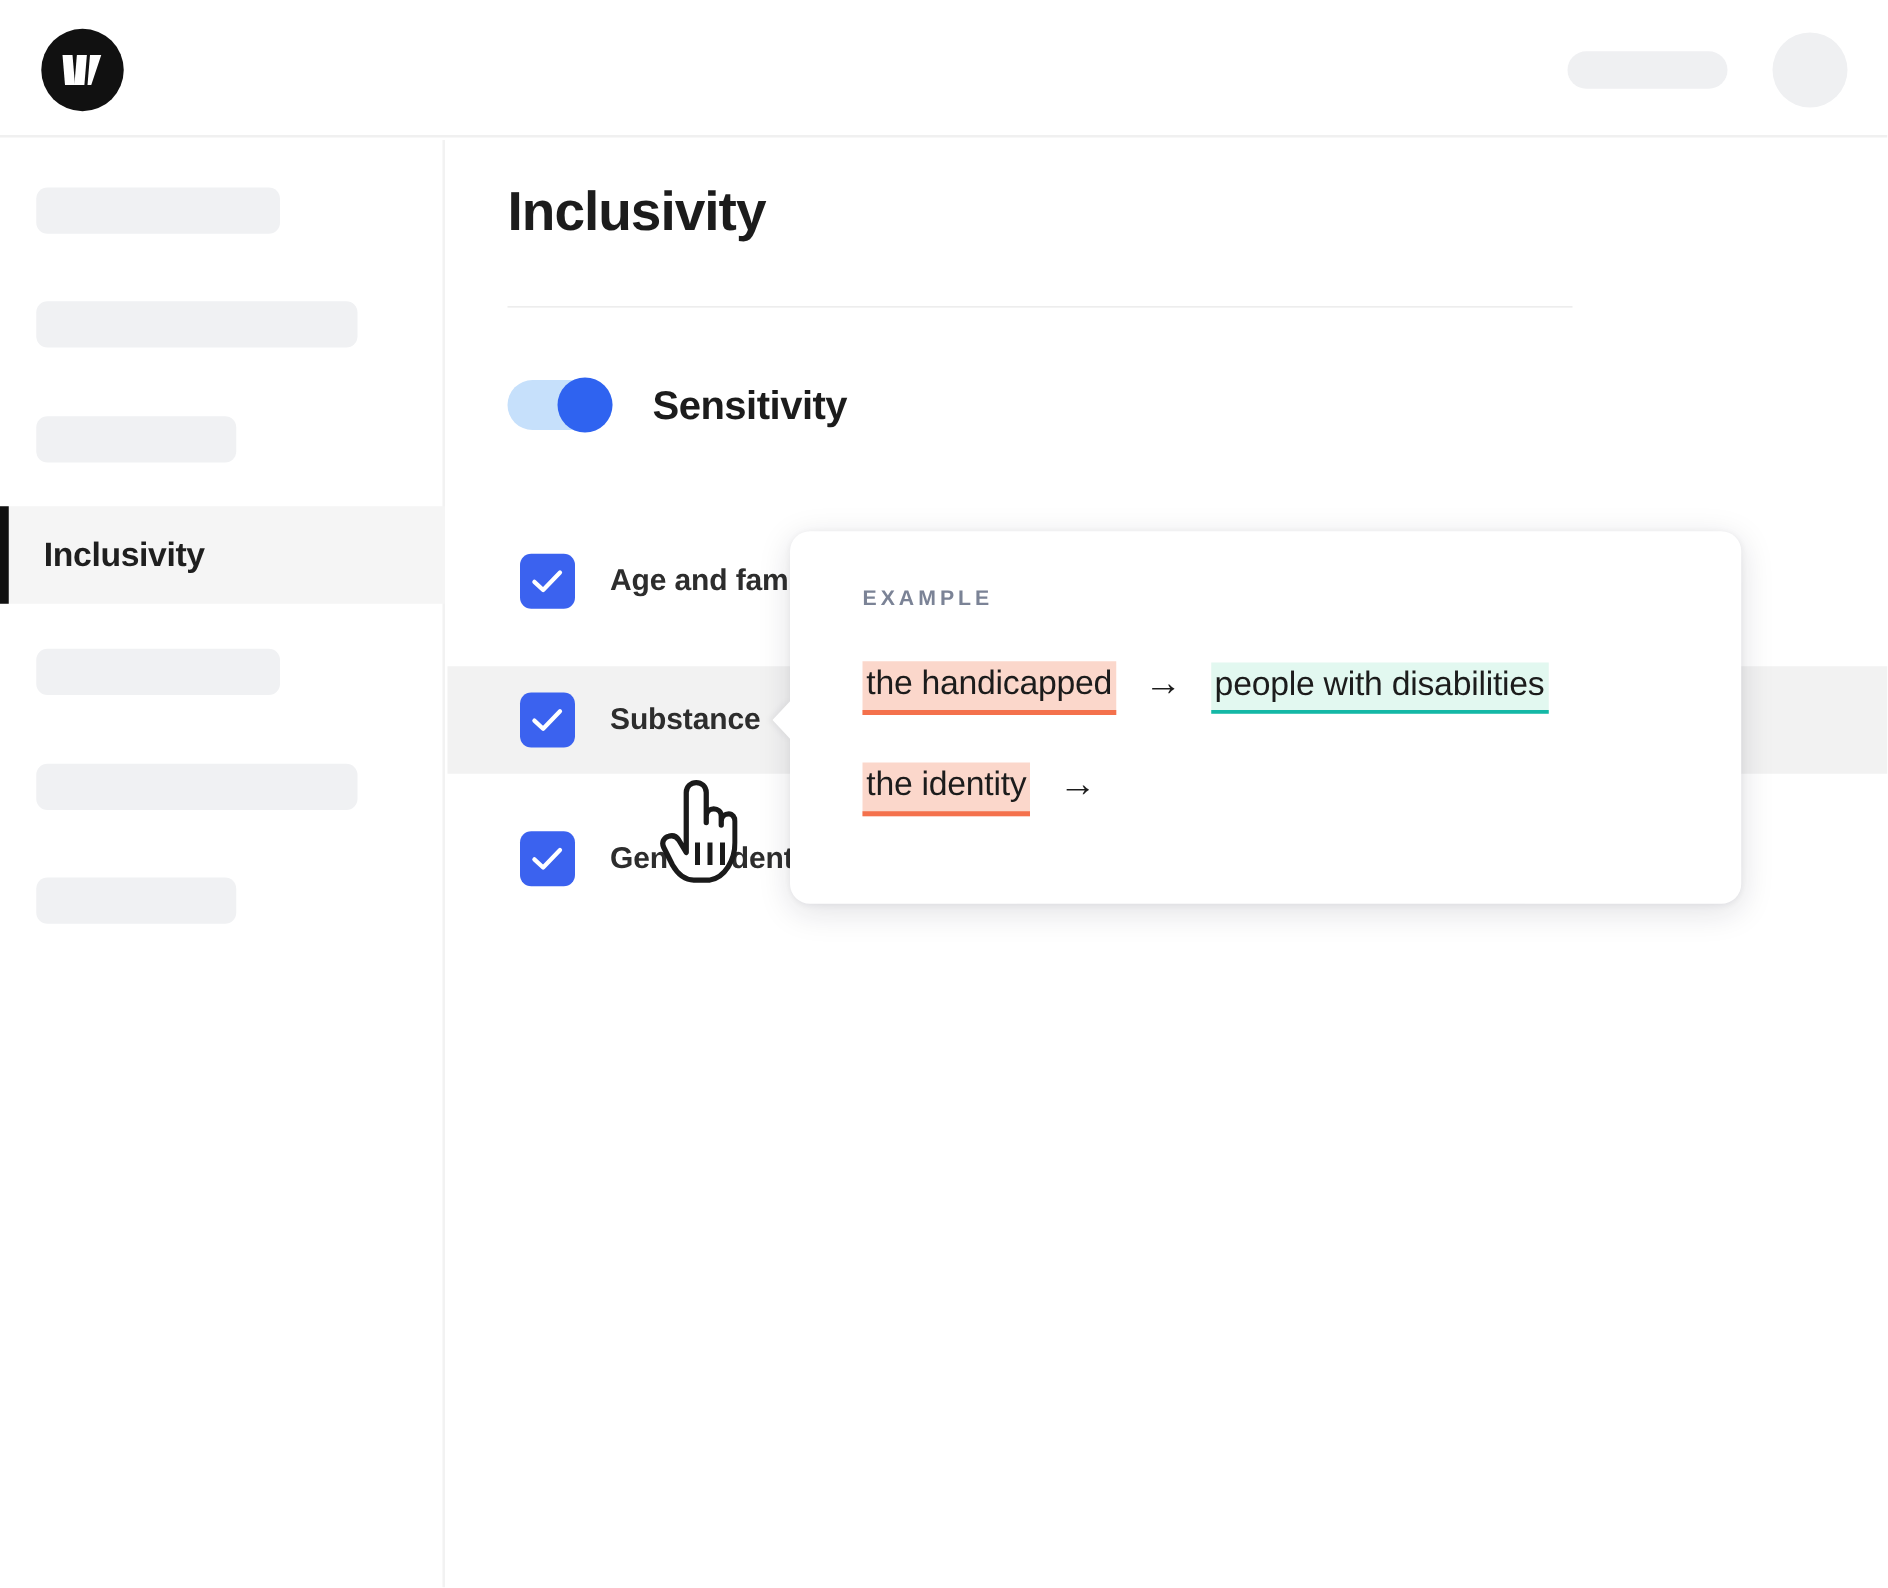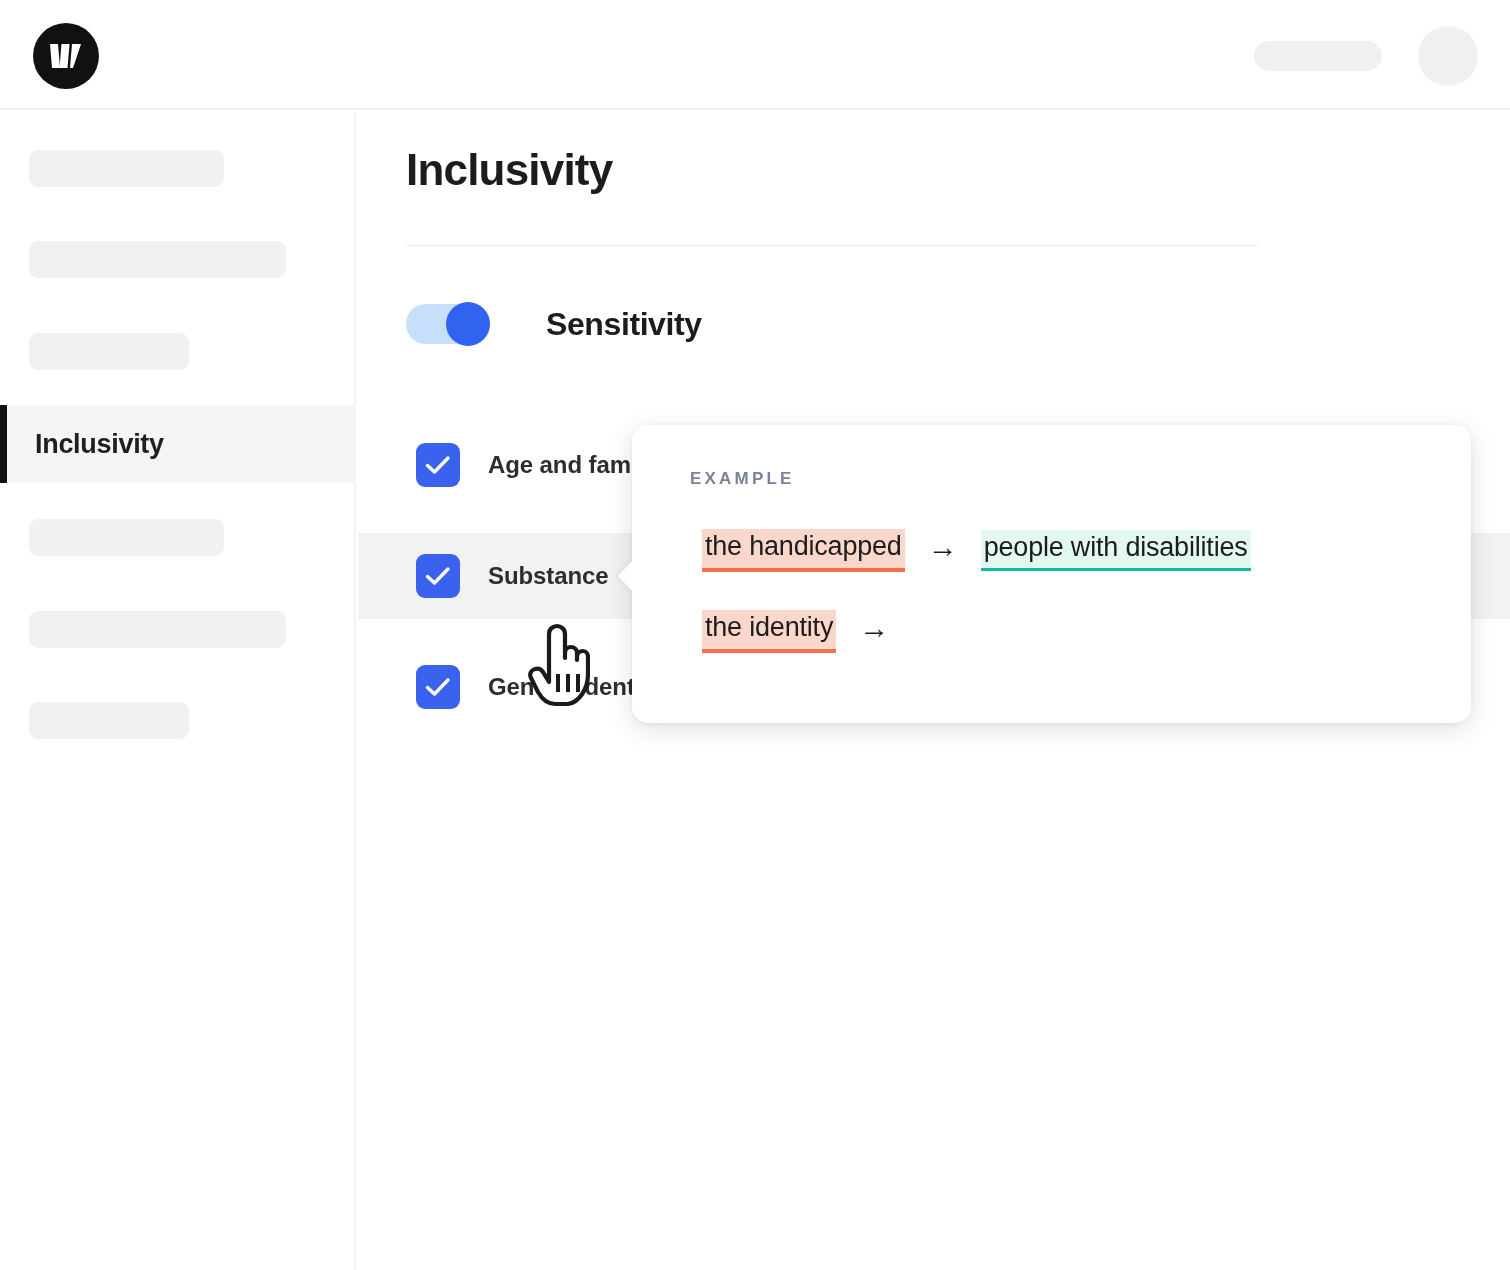--- a/index.html
+++ b/index.html
@@ -123,21 +123,20 @@
     background: #e8e8e8;
   }
 
   
   .toggle-row {
     position: absolute;
     left: 48px;
     top: 192px;
     display: flex;
     align-items: center;
-    gap: 24px;
   }
   .toggle {
     width: 84px;
     height: 40px;
     border-radius: 20px;
     background: #c6e0fb;
     position: relative;
     cursor: pointer;
   }
   .toggle .knob {
@@ -195,21 +194,21 @@
     color: #2d2d2d;
     white-space: nowrap;
     letter-spacing: -0.1px;
   }
 
   
   .popup {
     position: absolute;
     left: 632px;
     top: 425px;
-    width: 839px;
+    width: 761px;
     height: 298px;
     background: #ffffff;
     border-radius: 16px;
     box-shadow: 0 6px 26px rgba(20, 20, 43, 0.13), 0 1px 5px rgba(20,20,43,0.06);
     z-index: 30;
   }
   .popup-notch {
     position: absolute;
     left: -14px;
     top: 135px;
@@ -226,21 +225,20 @@
     font-size: 17px;
     font-weight: 700;
     letter-spacing: 3.2px;
     color: #7b8396;
   }
   .ex-row {
     position: absolute;
     left: 58px;
     display: flex;
     align-items: center;
-    margin-left: 12px;
   }
   .ex-row.r1 { top: 104px; }
   .ex-row.r2 { top: 185px; }
 
   .chip {
     font-size: 27px;
     font-weight: 400;
     color: #1c1c1c;
     padding: 2px 3px 5px 3px;
     letter-spacing: -0.2px;

